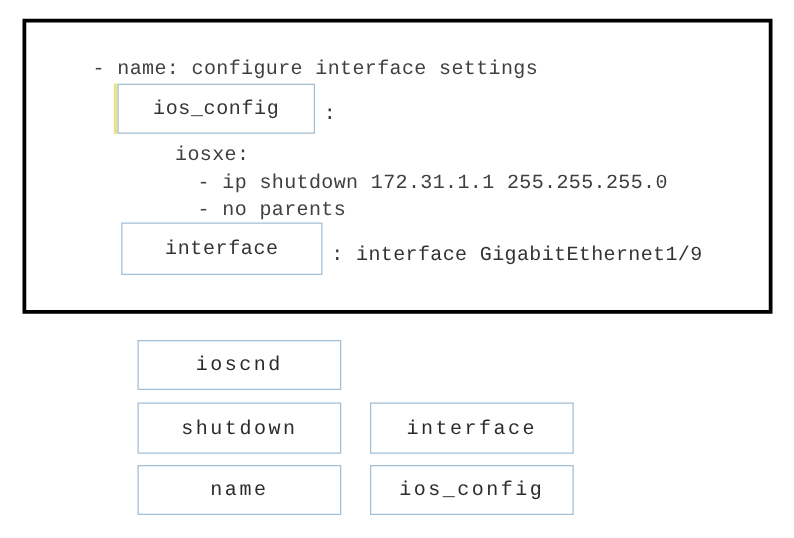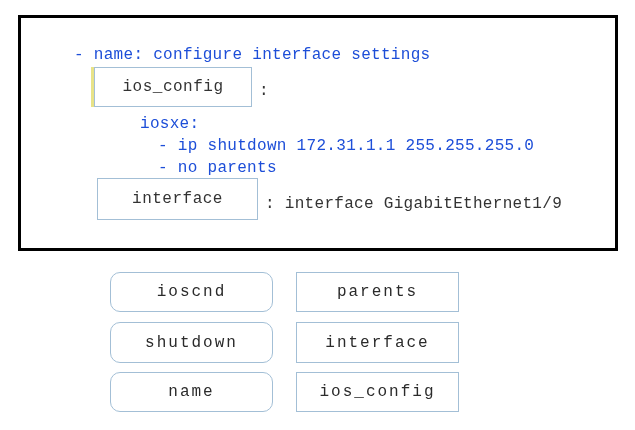--- a/index.html
+++ b/index.html
@@ -23,21 +23,21 @@
     width: 600px;
     height: 236px;
     box-sizing: border-box;
     border: 3px solid #000000;
     background: #ffffff;
   }
   .code-text {
     position: absolute;
     font-size: 16px;
     letter-spacing: 0.3px;
-    color: #1d4ed8;
+    color: #404040;
     white-space: pre;
     line-height: 20px;
   }
   .task-line   { left: 53px;  top: 27px; }
   .lines-label { left: 119px; top: 96px; }
   .cfg-line-1  { left: 137px; top: 118px; }
   .cfg-line-2  { left: 137px; top: 140px; }
 
   .slot-row {
     position: absolute;
@@ -85,21 +85,21 @@
     border: 1px solid #a3bfd6;
     background: #ffffff;
     display: flex;
     align-items: center;
     justify-content: center;
     font-size: 16px;
     letter-spacing: 2px;
     color: #2b2b2b;
     cursor: pointer;
   }
-  .opt-l { left: 110px; border-radius: 10px; }
+  .opt-l { left: 110px; }
   .opt-r { left: 296px; }
   .row-1 { top: 272px; }
   .row-2 { top: 322px; height: 41px; }
   .row-3 { top: 372px; }
 </style>
 </head>
 <body>
 
 <div class="stage">
 
@@ -124,21 +124,20 @@
       <div class="dropzone dz-parent">
         <span>interface</span>
       </div>
       <span class="slot-suffix">: interface GigabitEthernet1/9</span>
     </div>
 
   </div>
 
   <div class="option opt-l row-1">ioscnd</div>
 
-  <div class="option opt-r row-1">parents</div>
 
   <div class="option opt-l row-2">shutdown</div>
 
   <div class="option opt-r row-2">interface</div>
 
   <div class="option opt-l row-3">name</div>
 
   <div class="option opt-r row-3">ios_config</div>
 
 </div>

